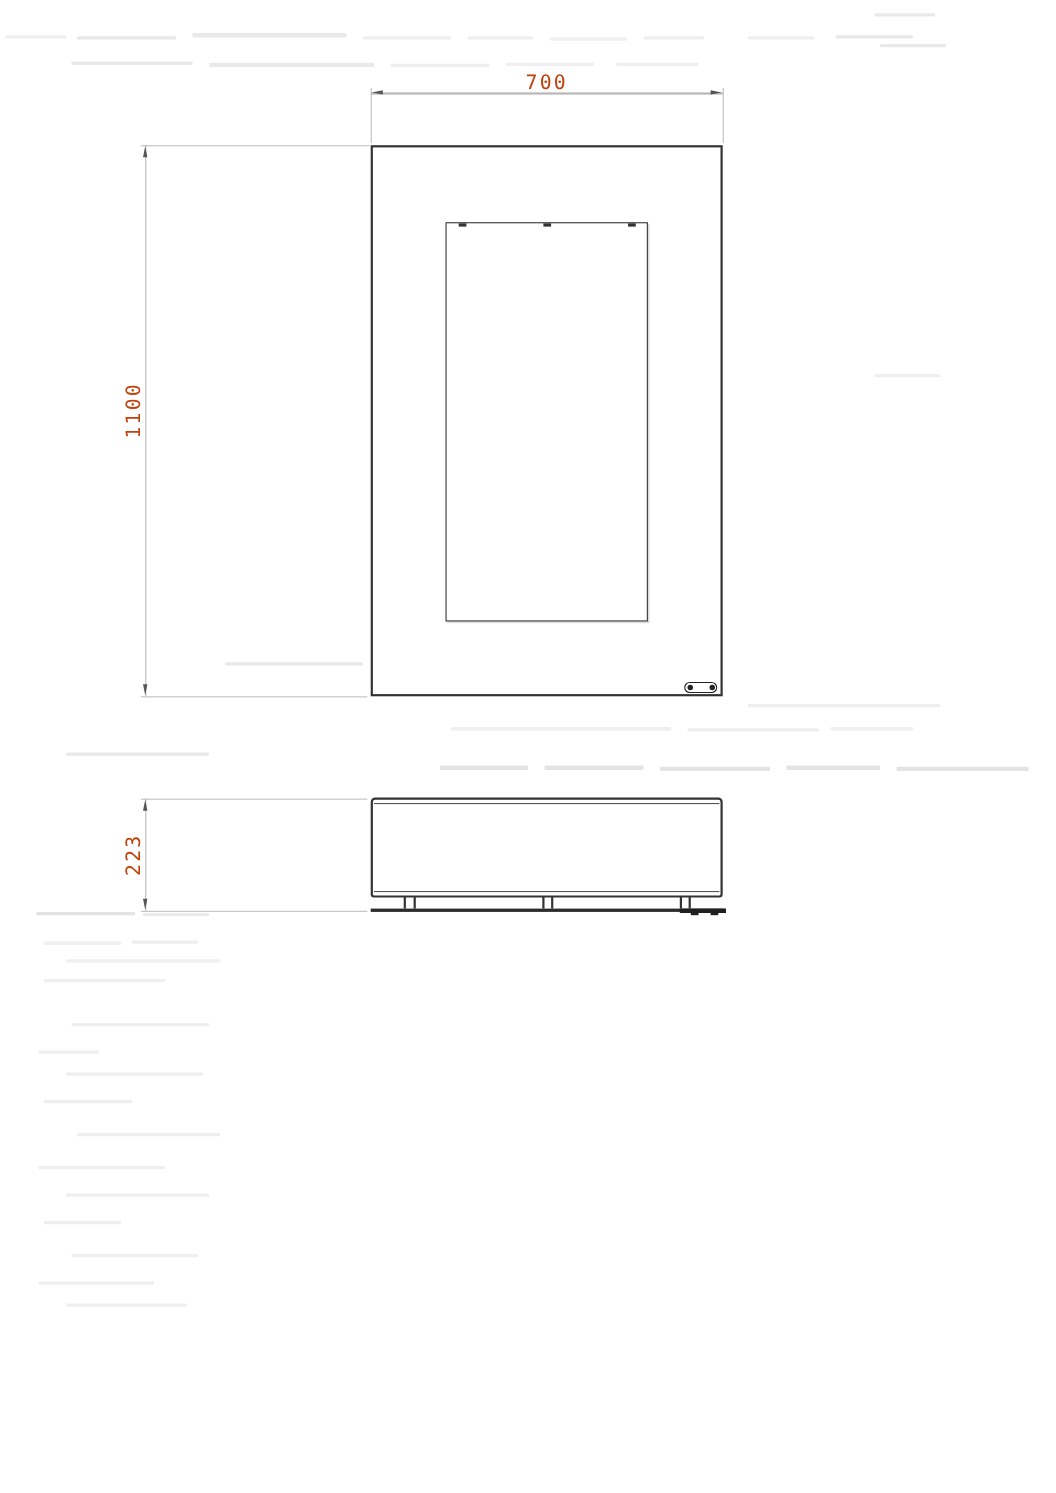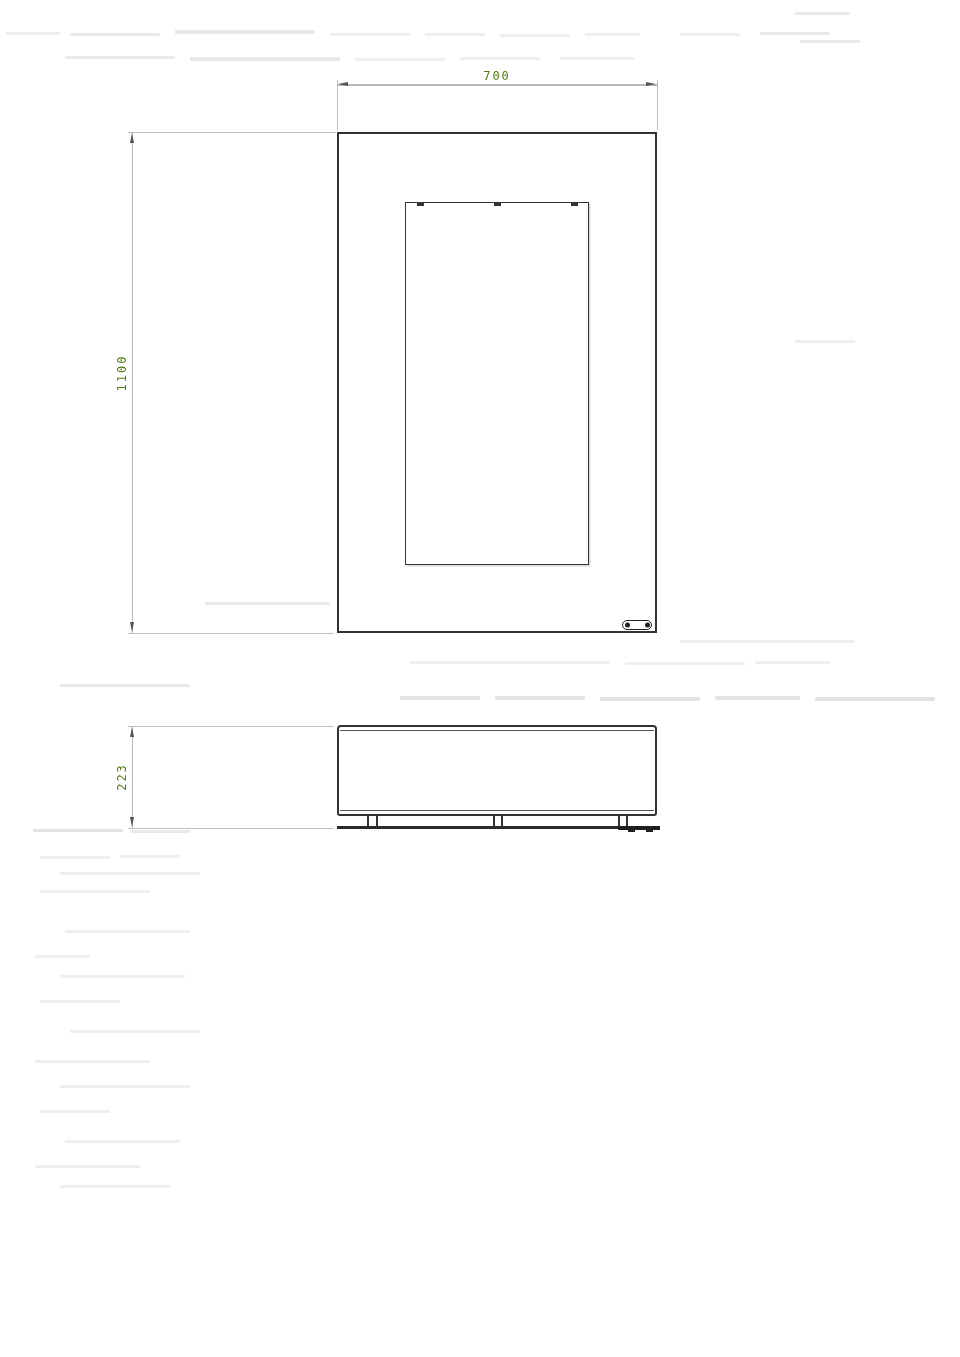--- a/index.html
+++ b/index.html
@@ -54,21 +54,21 @@
   .ext-v{width:1px;background:#c0c0c0;}
   .ext-h{height:1px;background:#c0c0c0;}
   .dim-h{height:1.5px;background:#b8b8b8;}
   .dim-v{width:1.5px;background:#b8b8b8;}
   .arr{width:0;height:0;}
   .arr.left {border-right:10px solid #555;border-top:2.8px solid transparent;border-bottom:2.8px solid transparent;}
   .arr.right{border-left:10px solid #555;border-top:2.8px solid transparent;border-bottom:2.8px solid transparent;}
   .arr.up   {border-bottom:10px solid #555;border-left:2.8px solid transparent;border-right:2.8px solid transparent;}
   .arr.down {border-top:10px solid #555;border-left:2.8px solid transparent;border-right:2.8px solid transparent;}
   .dim-label{
-    color:#4d7c0f;font-size:12px;line-height:14px;letter-spacing:2px;
+    color:#c2410c;font-size:18px;line-height:14px;letter-spacing:2px;
     text-align:center;background:#fff;padding:0 2px;
   }
   .dim-label.rot{
     width:52px;height:52px;display:flex;align-items:center;justify-content:center;
     transform:rotate(-90deg);background:transparent;padding:0;
   }
 
   
   .noise{position:absolute;background:#efefef;border-radius:1px;}
   .noise.d1{background:#e9e9e9;}

